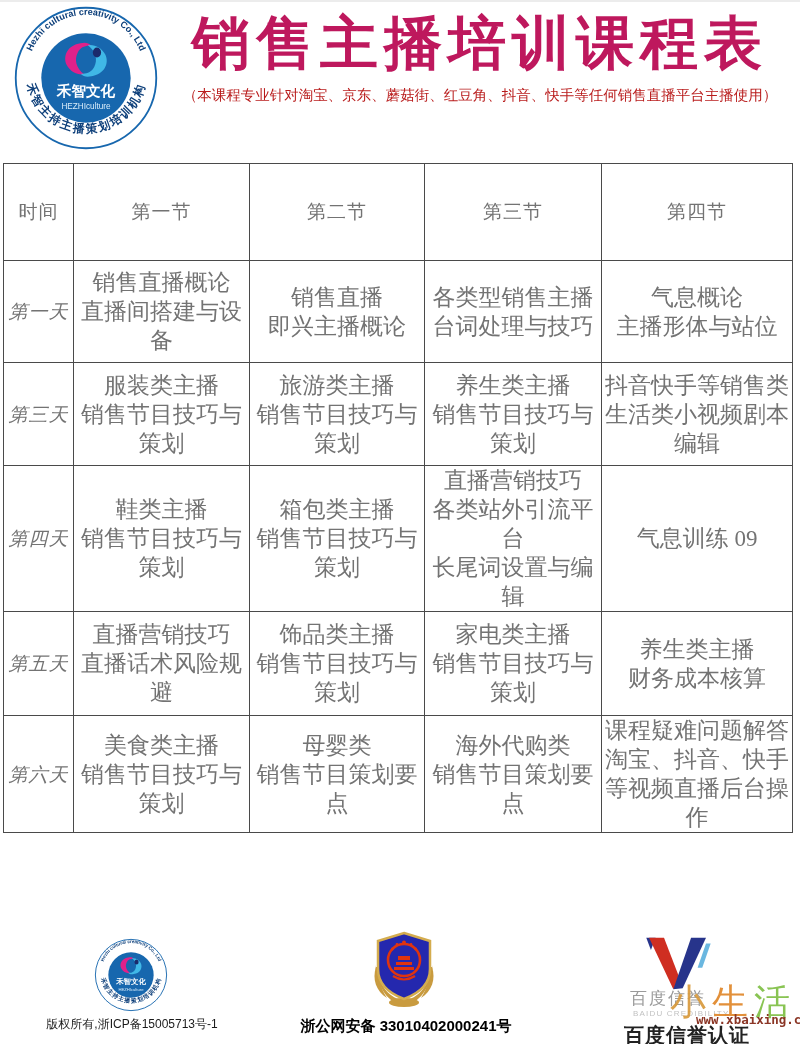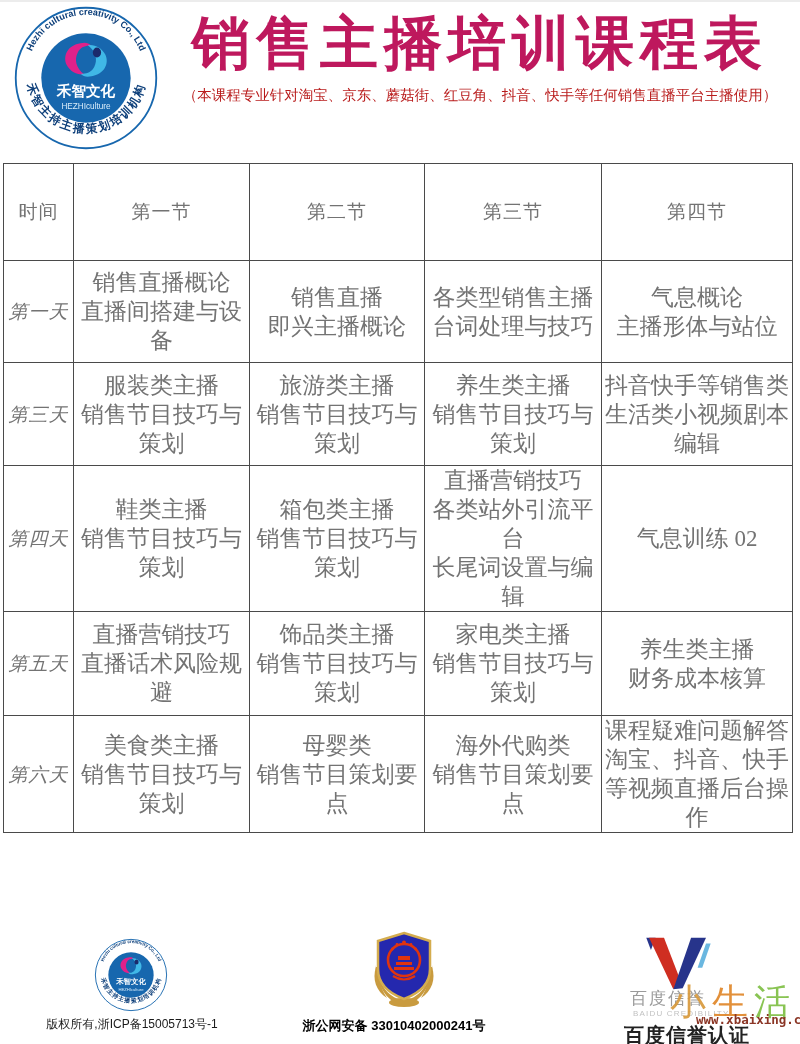--- a/index.html
+++ b/index.html
@@ -39,22 +39,22 @@
   tbody tr:nth-child(6) td { height:100px; }
 
   
   .f-logo  { position:absolute; left:94px;  top:938px; }
   .f-copyright {
     position:absolute; left:26px; top:1016px; width:212px; text-align:center;
     font-family:"Liberation Sans", sans-serif; font-size:12px; color:#1a1a1a; white-space:nowrap;
   }
   .f-badge { position:absolute; left:370px; top:929px; }
   .f-beian {
-    position:absolute; left:238px; top:1017px; width:312px; text-align:center;
-    font-family:"Liberation Sans", sans-serif; font-weight:bold; font-size:13px;
+    position:absolute; left:250px; top:1017px; width:312px; text-align:center;
+    font-family:"Liberation Sans", sans-serif; font-weight:bold; font-size:15px;
     color:#000; white-space:nowrap;
   }
   .f-baidu-v   { position:absolute; left:644px; top:936px; }
   .baidu-gray  {
     position:absolute; left:630px; top:987px; font-family:"Liberation Sans", sans-serif;
     font-size:17px; color:#9a9a9a; letter-spacing:2px; white-space:nowrap;
   }
   .baidu-en    {
     position:absolute; left:633px; top:1009px; font-family:"Liberation Sans", sans-serif;
     font-size:8px; color:#c2c2c2; letter-spacing:1.2px; white-space:nowrap;
@@ -176,21 +176,21 @@
         <td>
             <div>箱包类主播</div>
             <div>销售节目技巧与策划</div>
           </td>
         <td>
             <div>直播营销技巧</div>
             <div>各类站外引流平台</div>
             <div>长尾词设置与编辑</div>
           </td>
         <td>
-            <div>气息训练 02</div>
+            <div>气息训练 09</div>
           </td>
       </tr>
       <tr>
         <td class="day">第五天</td>
         <td>
             <div>直播营销技巧</div>
             <div>直播话术风险规避</div>
           </td>
         <td>
             <div>饰品类主播</div>

